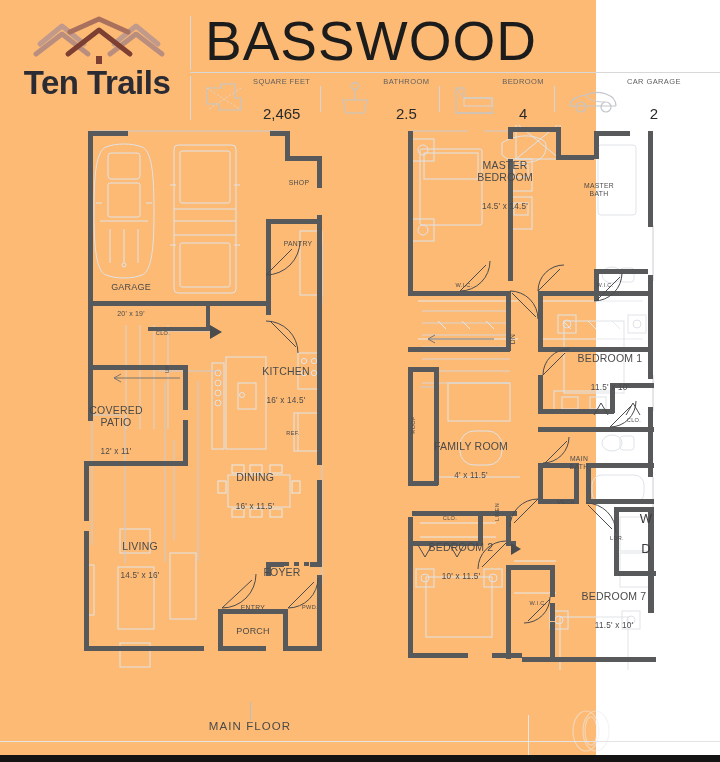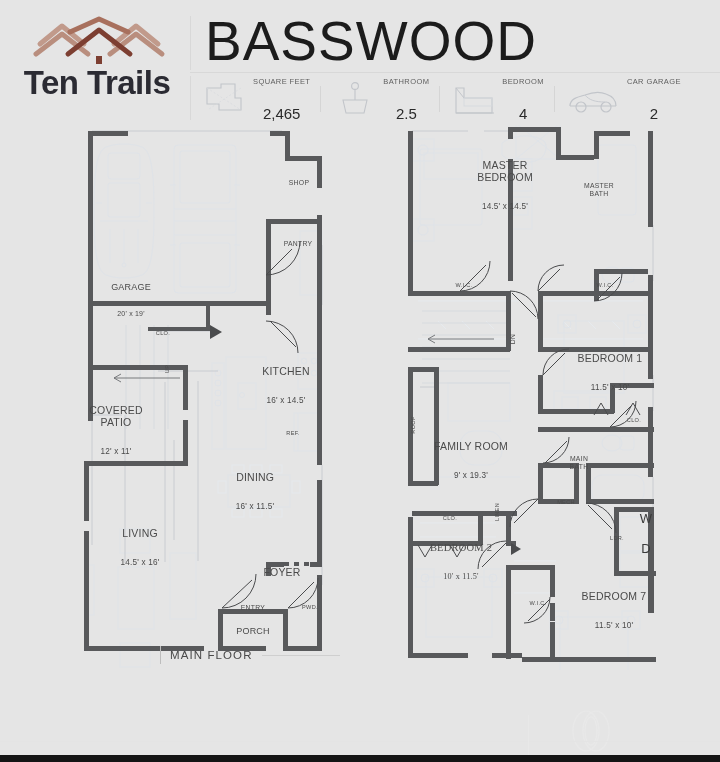--- a/index.html
+++ b/index.html
@@ -2,21 +2,21 @@
 <html><head>
 <meta charset="utf-8">
 <style>
   * { box-sizing: border-box; margin:0; padding:0; }
   html, body {
     width: 720px; height: 762px;
     background: #ffffff;
     font-family: "Liberation Sans", sans-serif;
     overflow: hidden;
   }
-  #page { position: relative; width: 720px; height: 762px; background:#e5e5e5; }
+  #page { position: relative; width: 596px; height: 762px; background:#fdba74; }
 
   
   #header { position:absolute; left:0; top:0; width:720px; height:122px; }
 
   #logo-block { position:absolute; left:8px; top:16px; width:178px; height:98px; }
   #logo-mark { position:absolute; left:16px; top:0px; width:150px; height:48px; }
   #logo-word { position:absolute; left:0px; top:46px; width:178px; height:42px;
      font-size:33px; font-weight:bold; letter-spacing:-0.5px; color:#2b2b33;
      text-align:center; line-height:42px; font-family:"Liberation Sans", sans-serif; }
 
@@ -333,21 +333,21 @@
         <span class="nm">REF.</span>
       </div>
       <div class="rlabel s-big ctr" style="left: 116px; top: 430px;">
         <span class="nm">COVERED<br>PATIO</span>
         <span class="dim">12' x 11'</span>
       </div>
       <div class="rlabel s-big ctr" style="left: 255px; top: 491px; text-align: right;">
         <span class="nm">DINING</span>
         <span class="dim">16' x 11.5'</span>
       </div>
-      <div class="rlabel s-big ctr" style="left: 140px; top: 547px;">
+      <div class="rlabel s-big ctr" style="left: 140px; top: 560px;">
         <span class="nm">LIVING</span>
         <span class="dim">14.5' x 16'</span>
       </div>
       <div class="rlabel s-big ctr" style="left: 282px; top: 573px;">
         <span class="nm">FOYER</span>
       </div>
       <div class="rlabel s-sm ctr" style="left: 253px; top: 608px;">
         <span class="nm">ENTRY</span>
       </div>
       <div class="rlabel s-xs ctr" style="left: 310px; top: 607px;">
@@ -573,21 +573,21 @@
         <span class="dim">11.5' x 10'</span>
       </div>
       <div class="rlabel s-xs ctr" style="left: 634px; top: 420px;">
         <span class="nm">CLO.</span>
       </div>
       <div class="rlabel s-xs rot90" style="left: 413px; top: 425px;">
         <span class="nm">ROOF</span>
       </div>
       <div class="rlabel s-big ctr" style="left: 471px; top: 460px;">
         <span class="nm">FAMILY ROOM</span>
-        <span class="dim">9' x 19.3'</span>
+        <span class="dim">4' x 11.5'</span>
       </div>
       <div class="rlabel s-sm ctr" style="left: 579px; top: 463px;">
         <span class="nm">MAIN<br>BATH</span>
       </div>
       <div class="rlabel s-xs ctr" style="left: 566px; top: 502px;">
         <span class="nm">MECH</span>
       </div>
       <div class="rlabel s-xs ctr" style="left: 450px; top: 518px;">
         <span class="nm">CLO.</span>
       </div>
@@ -596,34 +596,34 @@
       </div>
       <div class="rlabel s-wd ctr" style="left: 646px; top: 519px;">
         <span class="nm">W</span>
       </div>
       <div class="rlabel s-xs ctr" style="left: 617px; top: 538px;">
         <span class="nm">LDR.</span>
       </div>
       <div class="rlabel s-wd ctr" style="left: 646px; top: 549px;">
         <span class="nm">D</span>
       </div>
-      <div class="rlabel s-big ctr" style="left: 461px; top: 561px; font-family: Liberation Serif, serif;">
+      <div class="rlabel s-big ctr" style="left: 461px; top: 561px;">
         <span class="nm">BEDROOM 2</span>
         <span class="dim">10' x 11.5'</span>
       </div>
       <div class="rlabel s-xs ctr" style="left: 538px; top: 603px;">
         <span class="nm">W.I.C.</span>
       </div>
       <div class="rlabel s-big ctr" style="left: 614px; top: 610px;">
         <span class="nm">BEDROOM 7</span>
         <span class="dim">11.5' x 10'</span>
       </div>
     </div>
 
-  <div class="floor-caption" style="left:160px; top:644px; width:180px;">
+  <div class="floor-caption" style="left:160px; top:702px; width:180px;flex-direction:column;">
     <div class="fc-bar"></div>
     <div class="fc-text">MAIN FLOOR</div>
     <div class="fc-rule"></div>
   </div>
 
 
   <svg id="watermark" viewBox="0 0 72 48">
     <g fill="none" stroke="#ececec" stroke-width="1.2">
       <ellipse cx="30" cy="24" rx="13" ry="20"></ellipse>
       <ellipse cx="40" cy="24" rx="13" ry="20"></ellipse>

